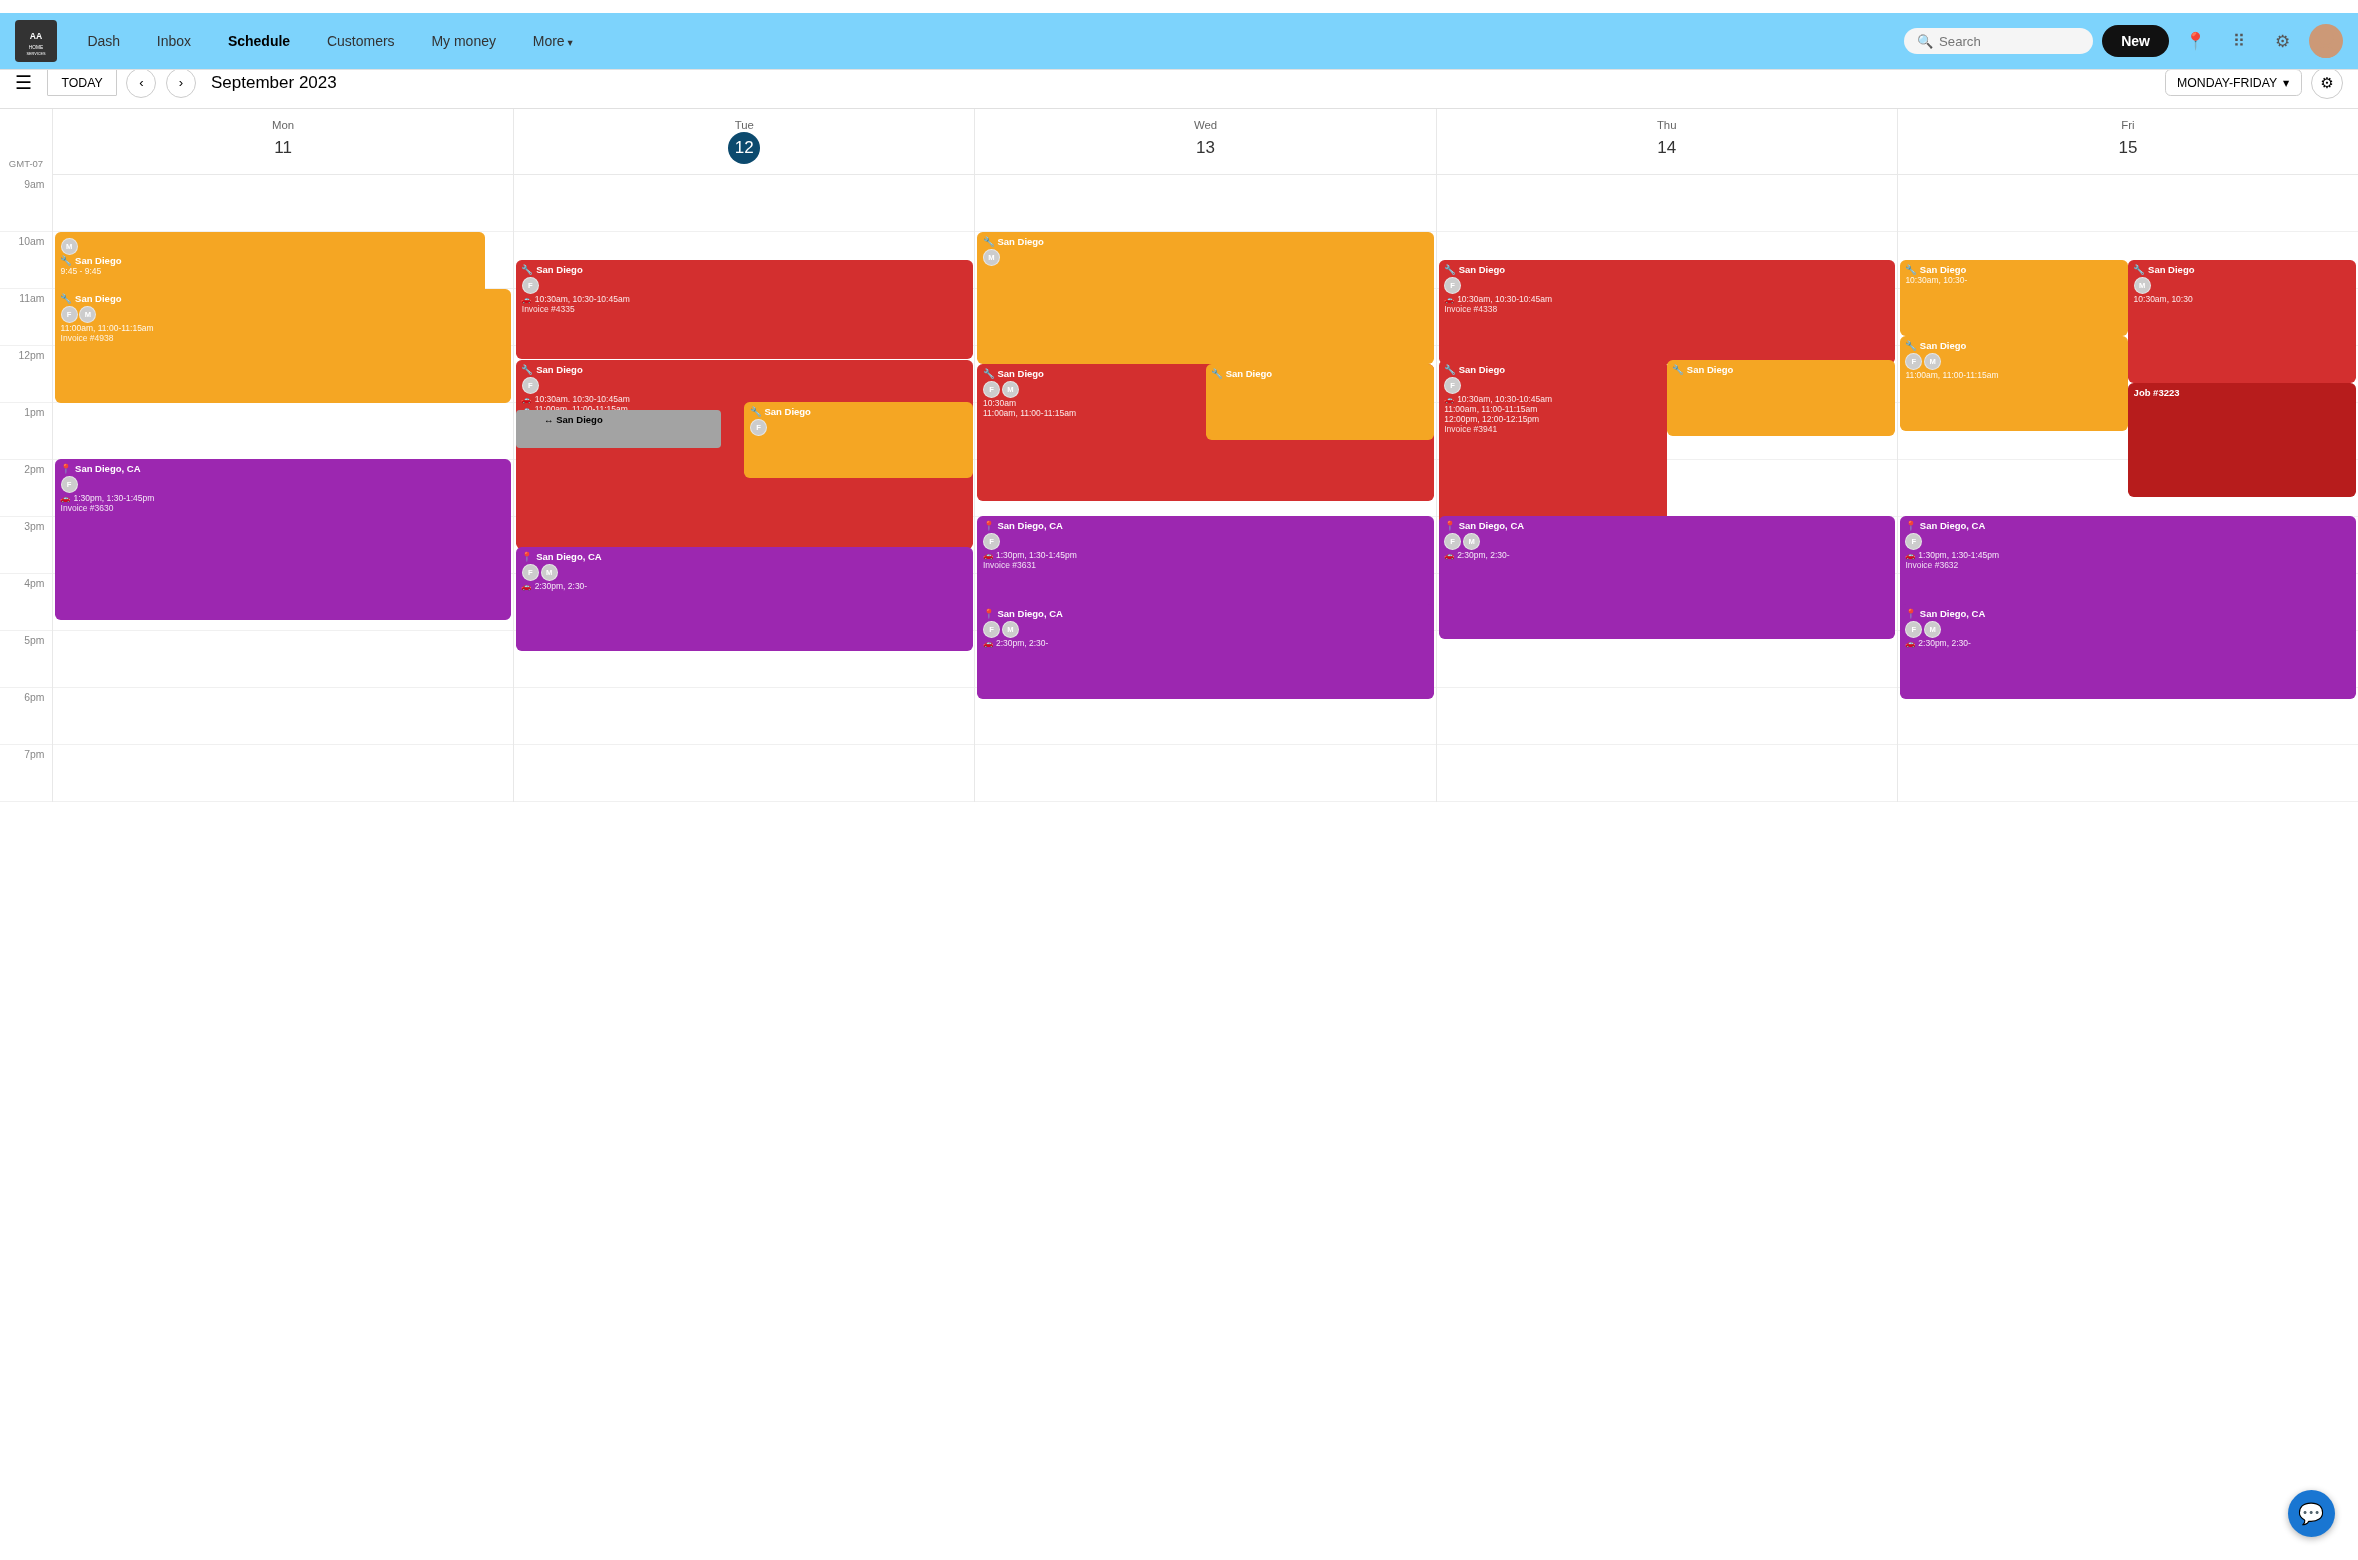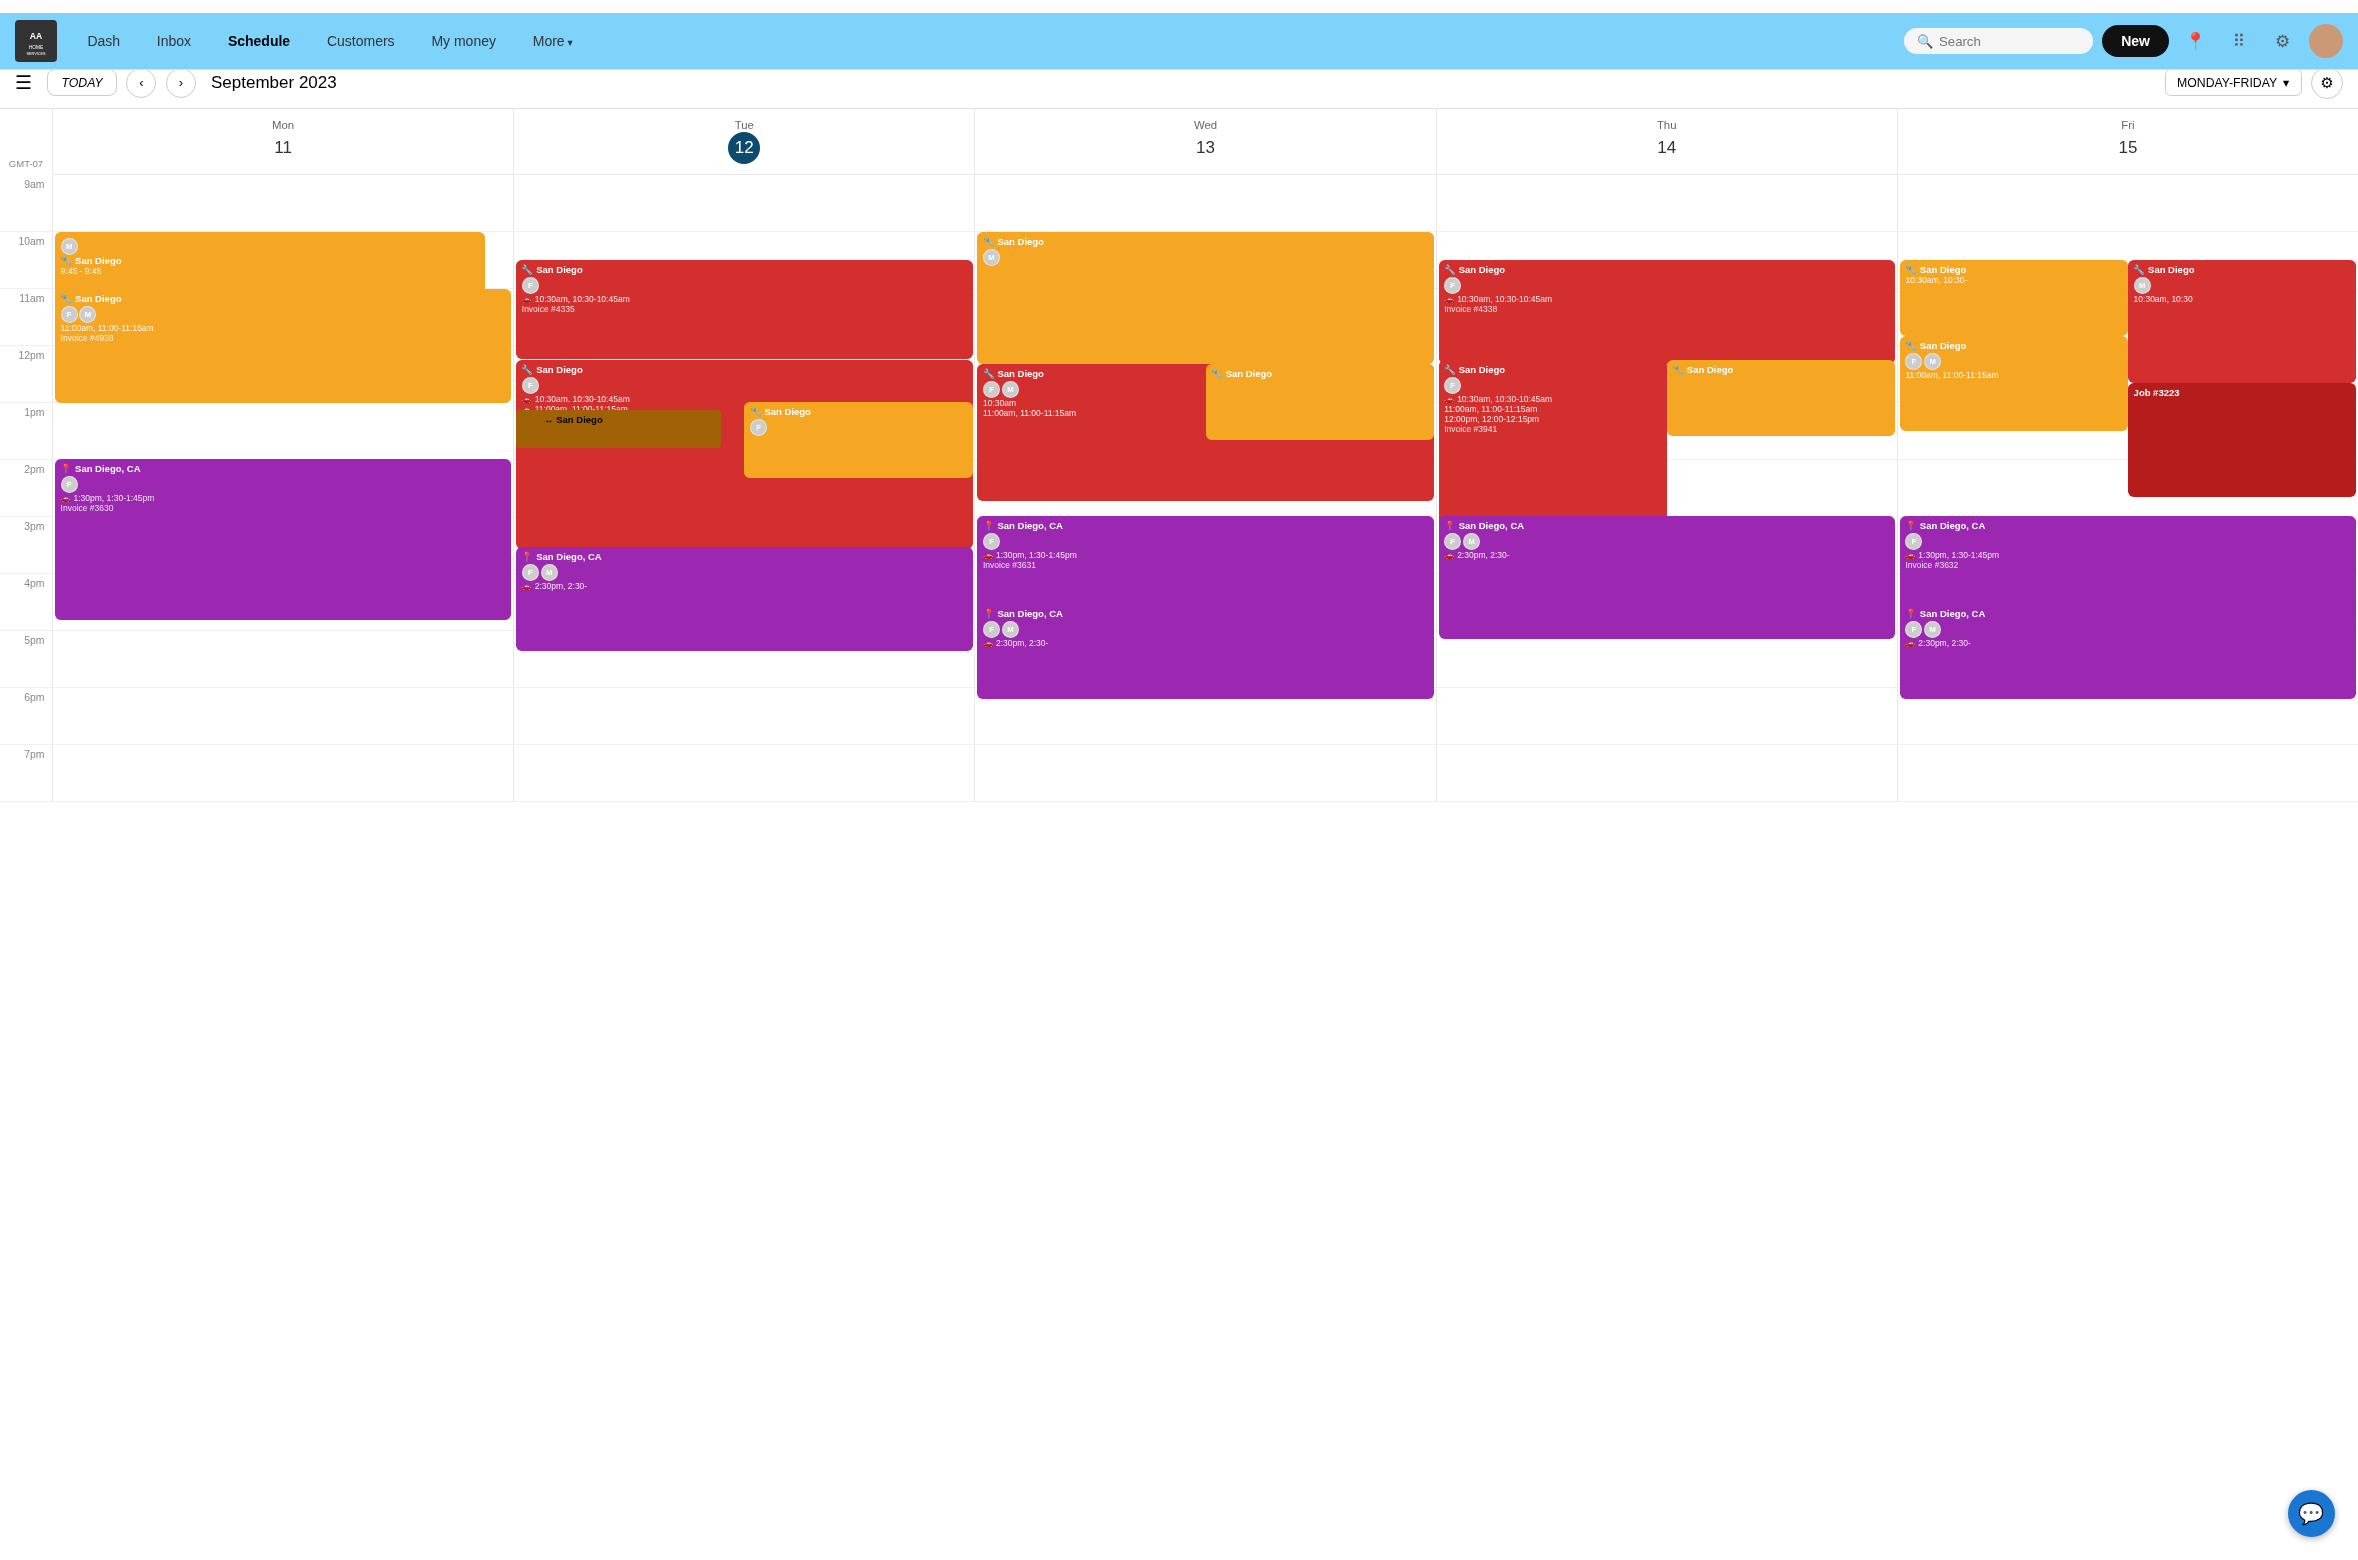--- a/index.html
+++ b/index.html
@@ -46,22 +46,22 @@
     }
     .avatar-btn svg { width: 34px; height: 34px; }
 
     
     .cal-toolbar {
       display: flex; align-items: center; padding: 9.5px 15px;
       border-bottom: 0.9px solid #e0e0e0; gap: 9.5px; background: #fff;
     }
     .menu-icon { font-size: 19px; cursor: pointer; margin-right: 5.7px; }
     .btn-today {
-      border: 0.9px solid #ccc; border-radius: 8px; padding: 5.7px 13.2px;
-      font-size: 12.3px; cursor: pointer; background: #fff; font-weight: 500; font-style: italic;
+      border: 0.9px solid #ccc; border-radius: 1px; padding: 5.7px 13.2px;
+      font-size: 12.3px; cursor: pointer; background: #fff; font-weight: 500;
     }
     .nav-arrow {
       width: 30px; height: 30px; border-radius: 50%; border: 0.9px solid #ccc;
       display: flex; align-items: center; justify-content: center;
       cursor: pointer; background: #fff; font-size: 13.2px;
     }
     .cal-title { font-size: 17px; font-weight: 400; flex: 1; margin-left: 5.7px; }
     .view-select {
       display: flex; align-items: center; border: 0.9px solid #ccc;
       border-radius: 5.7px; padding: 5.7px 11.4px; gap: 5.7px; cursor: pointer;
@@ -293,21 +293,21 @@
           <div class="event-invoice">Invoice #3940</div>
         </div>
 
         <div class="event event-orange" style="top:227px; height:76px; right:1.9px; left:50%;">
           <div class="event-title">🔧 San Diego</div>
           <div class="event-avatars">
             <div class="event-avatar">F</div>
           </div>
         </div>
 
-        <div class="event" style="top:235px; height:38px; left:1.9px; right:55%; background:#a16207; border-radius:3.8px;padding-left:28px;">
+        <div class="event" style="top:235px; height:38px; left:1.9px; right:55%; background:#a3a3a3; border-radius:3.8px;padding-left:28px;">
           <div class="event-title">↔ San Diego</div>
         </div>
 
         <div class="event event-purple" style="top:372px; height:104px; left:1.9px; right:1.9px;">
           <div class="event-title">📍 San Diego, CA</div>
           <div class="event-avatars">
             <div class="event-avatar">F</div>
             <div class="event-avatar">M</div>
           </div>
           <div class="event-time">🚗 2:30pm, 2:30-</div>

